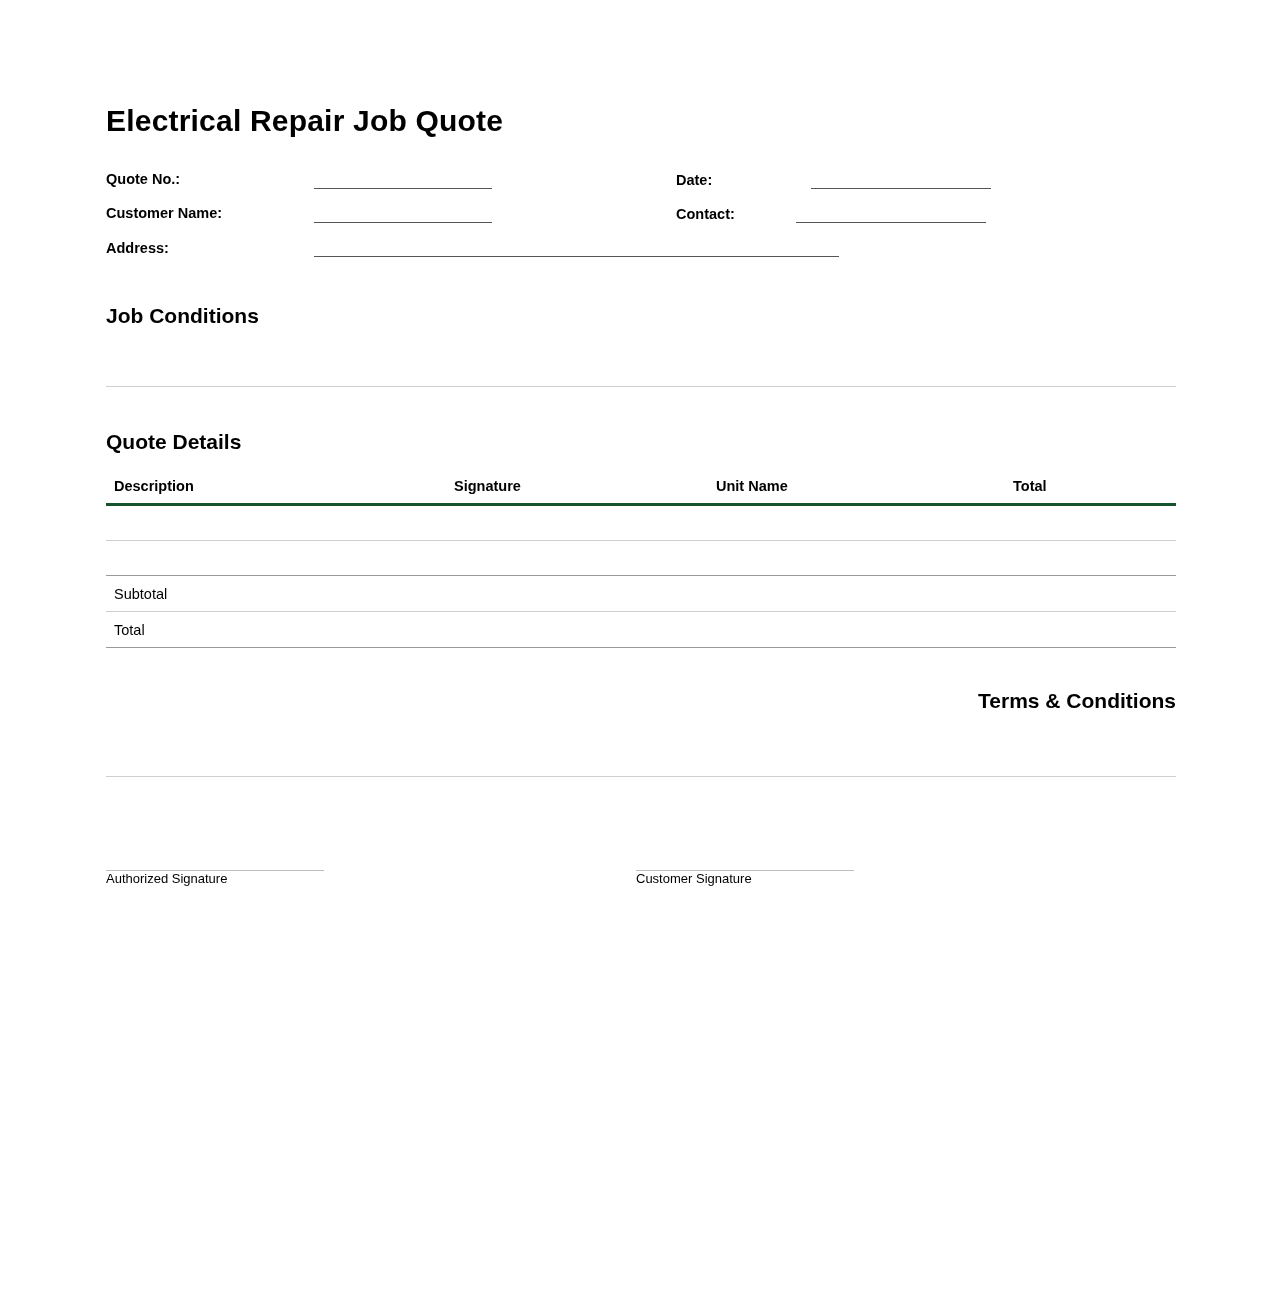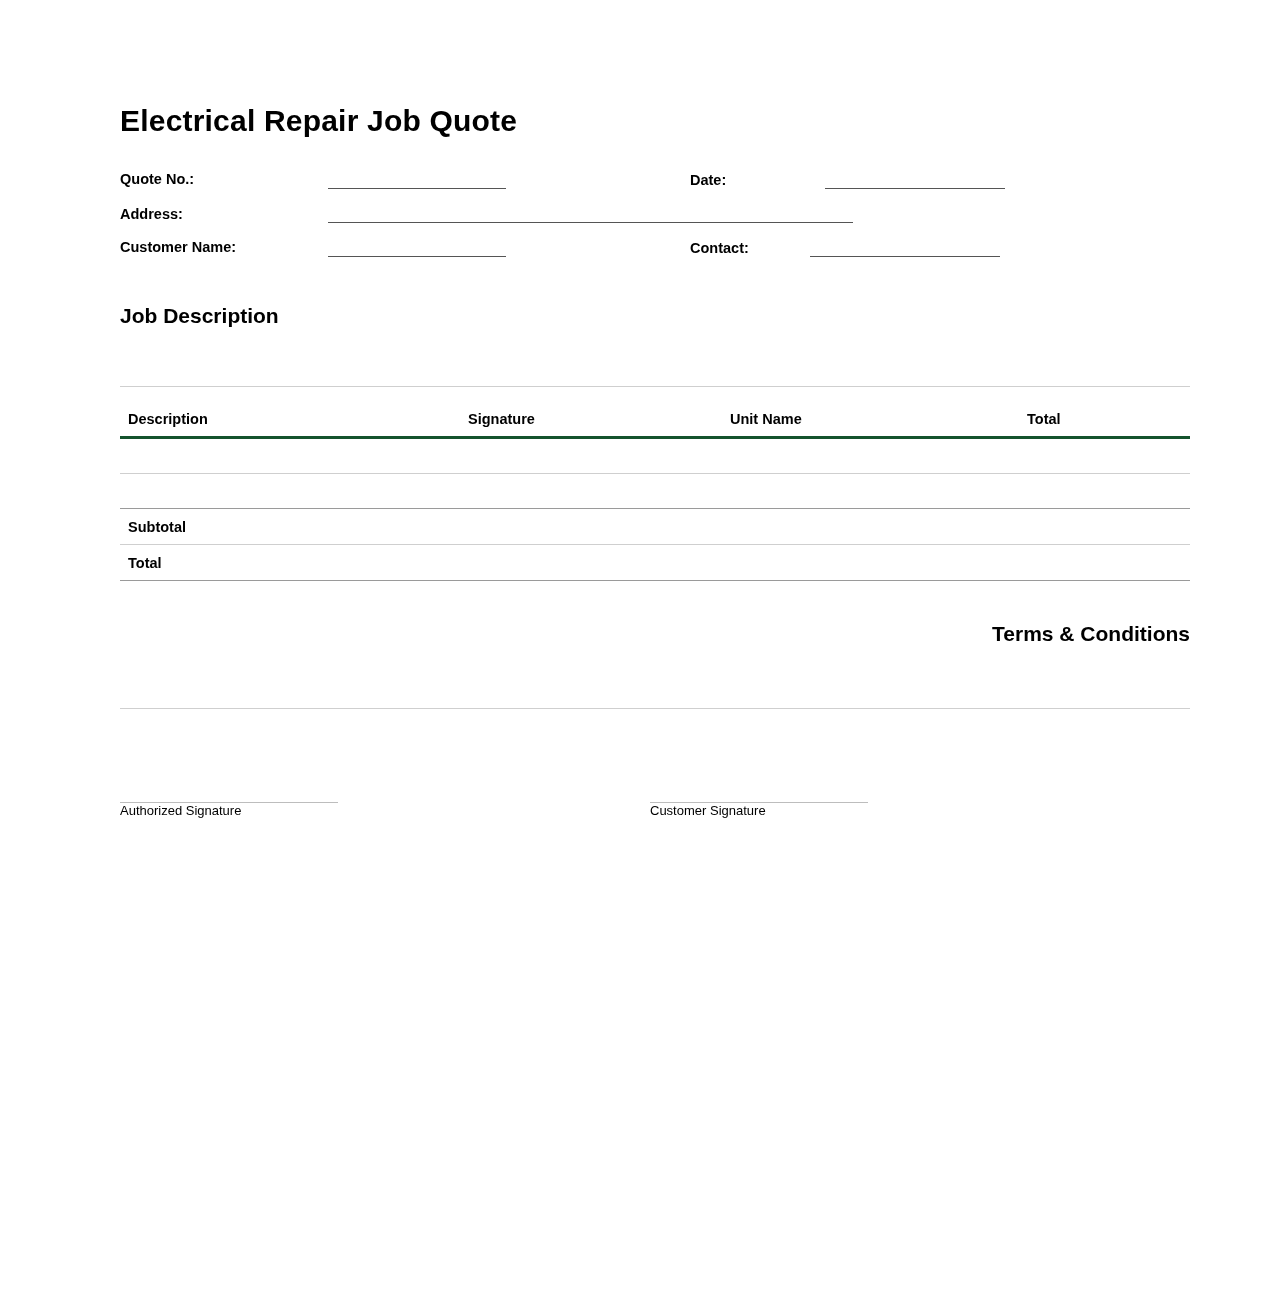--- a/index.html
+++ b/index.html
@@ -10,21 +10,21 @@
   body {
     width: 1278px;
     height: 1300px;
     font-family: "Liberation Sans", sans-serif;
     color: #000000;
     position: relative;
     overflow: hidden;
   }
   .page {
     position: absolute;
-    left: 120px;
+    left: 106px;
     top: 0;
     width: 1070px;
   }
   .doc-title {
     font-size: 30px;
     font-weight: bold;
     letter-spacing: 0.2px;
     margin: 0;
     padding-top: 103px;
     line-height: 1.2;
@@ -100,21 +100,21 @@
   }
   table.quote-table td {
     font-size: 14.5px;
     padding: 0 0 0 8px;
     border-bottom: 1px solid #cfcfcf;
     height: 35px;
     vertical-align: middle;
   }
   table.quote-table td.empty-cell { height: 34px; }
   table.quote-table tr.row-sep td { border-bottom: 1px solid #9a9a9a; }
-  table.quote-table td.strong { font-weight: bold; }
+  table.quote-table td.strong { font-weight: normal; }
   table.quote-table tr.total-row td {
     border-bottom: 1px solid #9a9a9a;
   }
   col.c-desc  { width: 340px; }
   col.c-qty   { width: 262px; }
   col.c-price { width: 297px; }
   col.c-total { width: 171px; }
 
   
   .signatures {
@@ -149,42 +149,43 @@
         <span class="meta-label lbl-quote">Quote No.:</span>
         <span class="rule w-short"></span>
       </div>
       <div class="meta-cell">
         <span class="meta-label lbl-date">Date:</span>
         <span class="rule w-date"></span>
       </div>
     </div>
 
     <div class="meta-row">
+      <div class="meta-cell left">
+        <span class="meta-label lbl-cust">Customer Name:</span>
+        <span class="rule w-short"></span>
+      </div>
+      <div class="meta-cell">
+        <span class="meta-label lbl-contact">Contact:</span>
+        <span class="rule w-contact"></span>
+      </div>
+    </div>
+
+    <div class="meta-row">
       <div class="meta-cell">
         <span class="meta-label lbl-addr">Address:</span>
         <span class="rule w-long"></span>
       </div>
     </div>
 
-    <div class="meta-row">
-      <div class="meta-cell left">
-        <span class="meta-label lbl-cust">Customer Name:</span>
-        <span class="rule w-short"></span>
-      </div>
-      <div class="meta-cell">
-        <span class="meta-label lbl-contact">Contact:</span>
-        <span class="rule w-contact"></span>
-      </div>
-    </div>
-
   </div>
 
-  <h2 class="section-title sec-job">Job Description</h2>
+  <h2 class="section-title sec-job">Job Conditions</h2>
   <div class="fill-area"></div>
 
+  <h2 class="section-title sec-quote">Quote Details</h2>
 
   <table class="quote-table">
     <colgroup>
       <col class="c-desc">
         <col class="c-qty">
         <col class="c-price">
         <col class="c-total">
     </colgroup>
     <thead>
       <tr>

